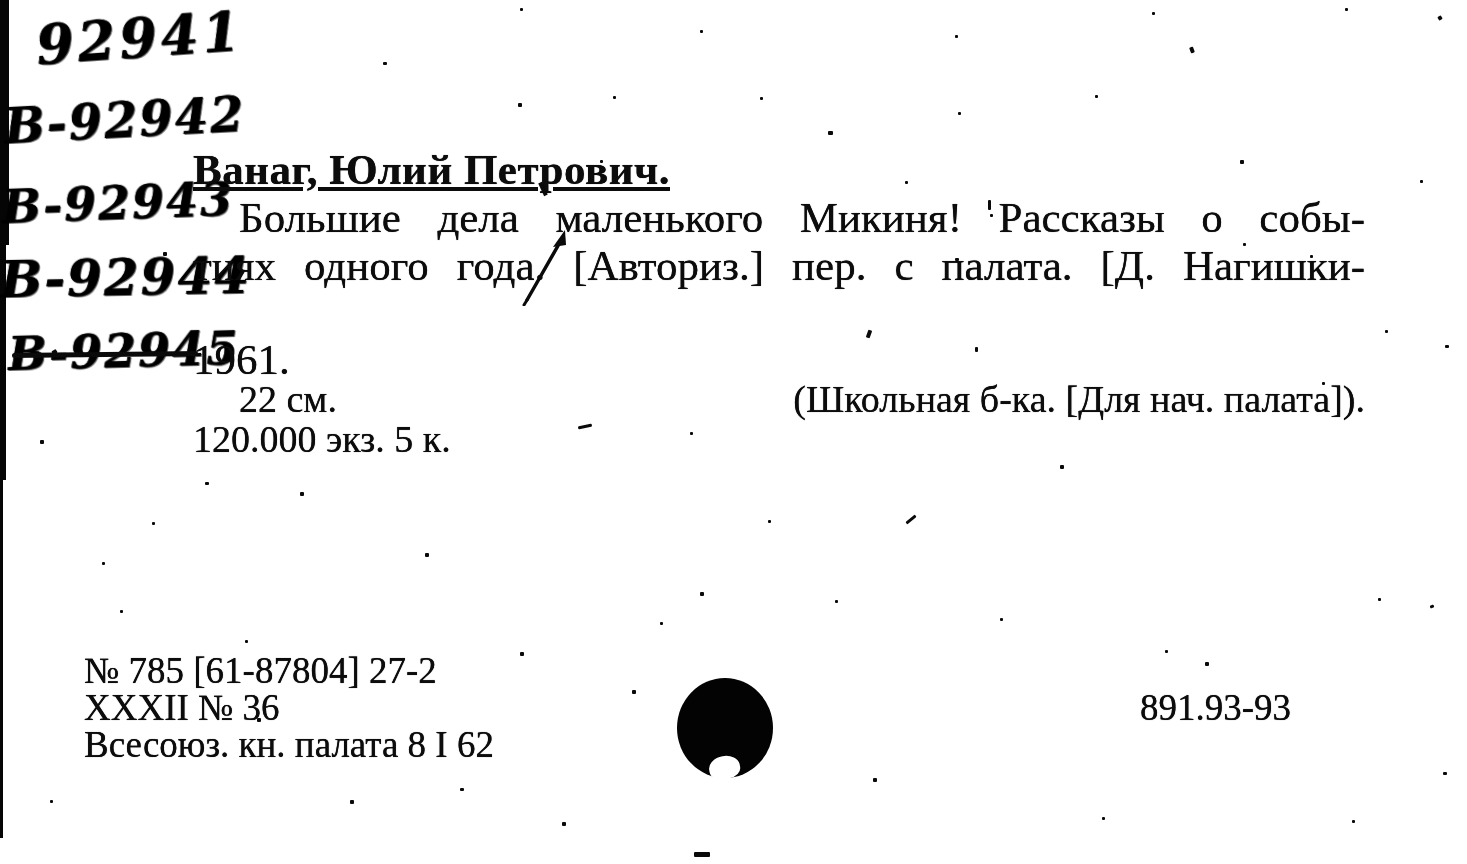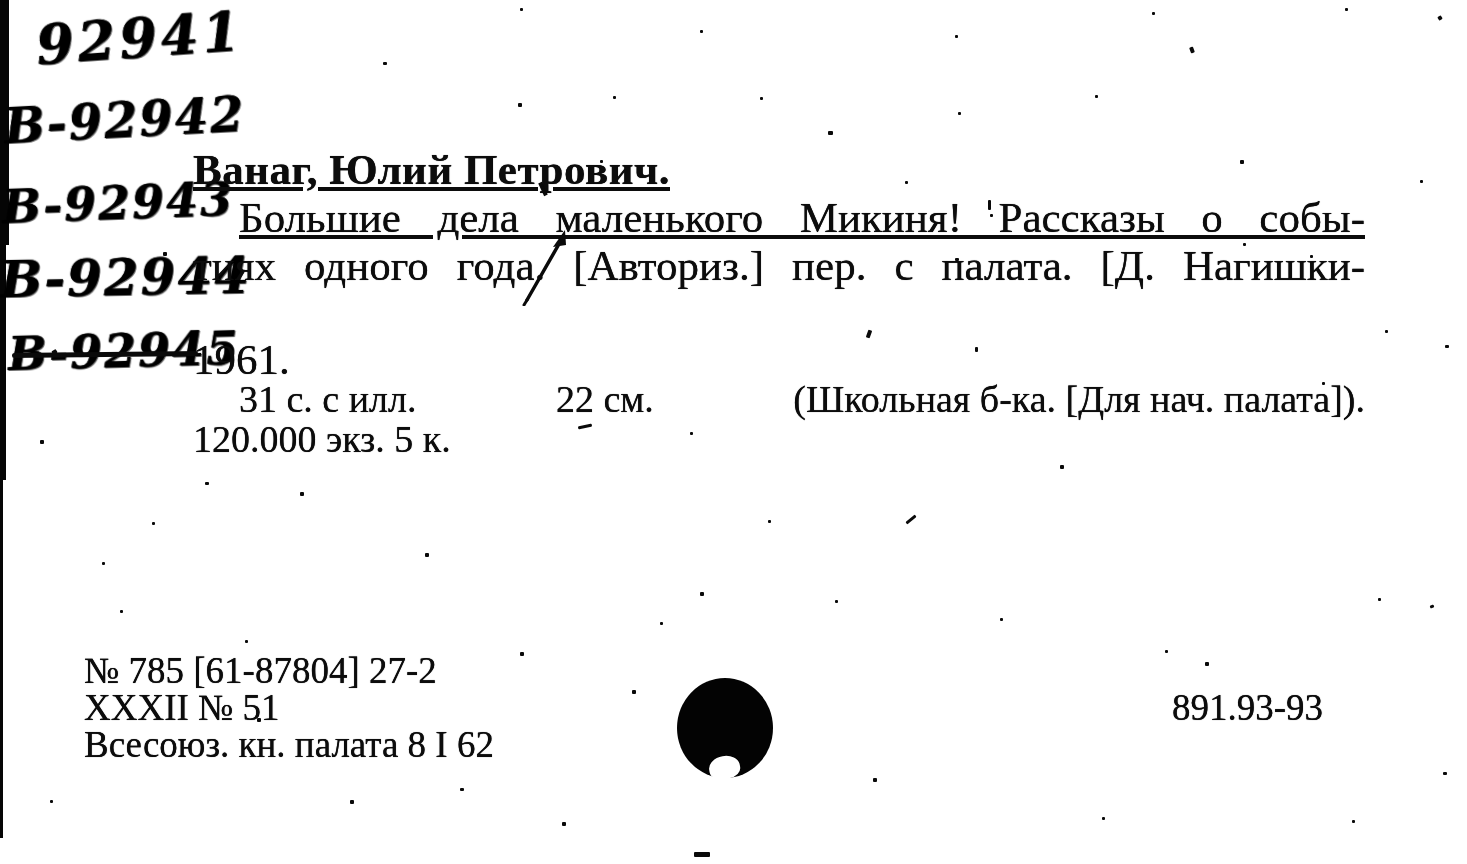--- a/index.html
+++ b/index.html
@@ -34,37 +34,37 @@
   }
 
   
   .tline {
     position:absolute; left:193px; width:1172px;
     font-size:43px; line-height:46px; white-space:nowrap;
     text-shadow:0 0 0.7px #000;
   }
   .just { white-space:normal; text-align:justify; text-align-last:justify; }
   .heading { top:147px; font-weight:700; letter-spacing:0.5px;text-decoration:underline; }
-  .tl0 { top:195px; padding-left:46px;text-decoration:underline; }
+  .tl0 { top:195px; padding-left:46px; }
   .tl1 { top:243px; }
   .tl2 { top:290px; }
   .tl3 { top:337px; }
   .collation {
     position:absolute; left:193px; top:379px; width:1172px; padding-left:46px;
     display:flex; justify-content:space-between;
     font-size:38px; line-height:40px; text-shadow:0 0 0.7px #000;
   }
   .printrun { position:absolute; left:193px; top:417px; font-size:38px; text-shadow:0 0 0.7px #000; }
 
   .footer-left {
     position:absolute; left:84px; top:652px;
     font-size:37px; line-height:37px; text-shadow:0 0 0.7px #000;
   }
   .footer-right {
-    position:absolute; left:1116px; top:689px; width:263px; text-align:center;
+    position:absolute; left:1140px; top:689px; width:263px; text-align:left;
     font-size:37px; line-height:37px; text-shadow:0 0 0.7px #000;
   }
 
   
   .hole { position:absolute; left:677px; top:678px; width:96px; height:100px;
           background:#030303; border-radius:50%; }
   .hole .notch { position:absolute; left:32px; top:78px; width:31px; height:23px;
           background:#fff; border-radius:55% 55% 45% 45%; transform:rotate(-10deg); }
 
   
@@ -89,29 +89,28 @@
   <div class="stamp st3">В-92944</div>
   <div class="stamp st4">В-92945</div>
   <div class="strike"></div>
 
   <div class="tline heading">Ванаг, Юлий Петрович.</div>
   <div class="tline tl0 just">Большие дела маленького Микиня! Рассказы о собы-</div>
   <div class="tline tl1 just">тиях одного года. [Авториз.] пер. с палата. [Д. Нагишки-</div>
   <div class="tline tl3">1961.</div>
 
   <div class="collation">
-    <span>31 с. с илл.</span>
     <span>22 см.</span>
     <span>(Школьная б-ка. [Для нач. палата]).</span>
   </div>
   <div class="printrun">120.000 экз. 5 к.</div>
 
   <div class="footer-left">
     <div>№ 785 [61-87804] 27-2</div>
-    <div>XXXII № 51</div>
+    <div>XXXII № 36</div>
     <div>Всесоюз. кн. палата 8 I 62</div>
   </div>
 
   <div class="footer-right">
     <div>891.93-93</div>
   </div>
 
   <div class="hole">
     <div class="notch"></div>
   </div>

